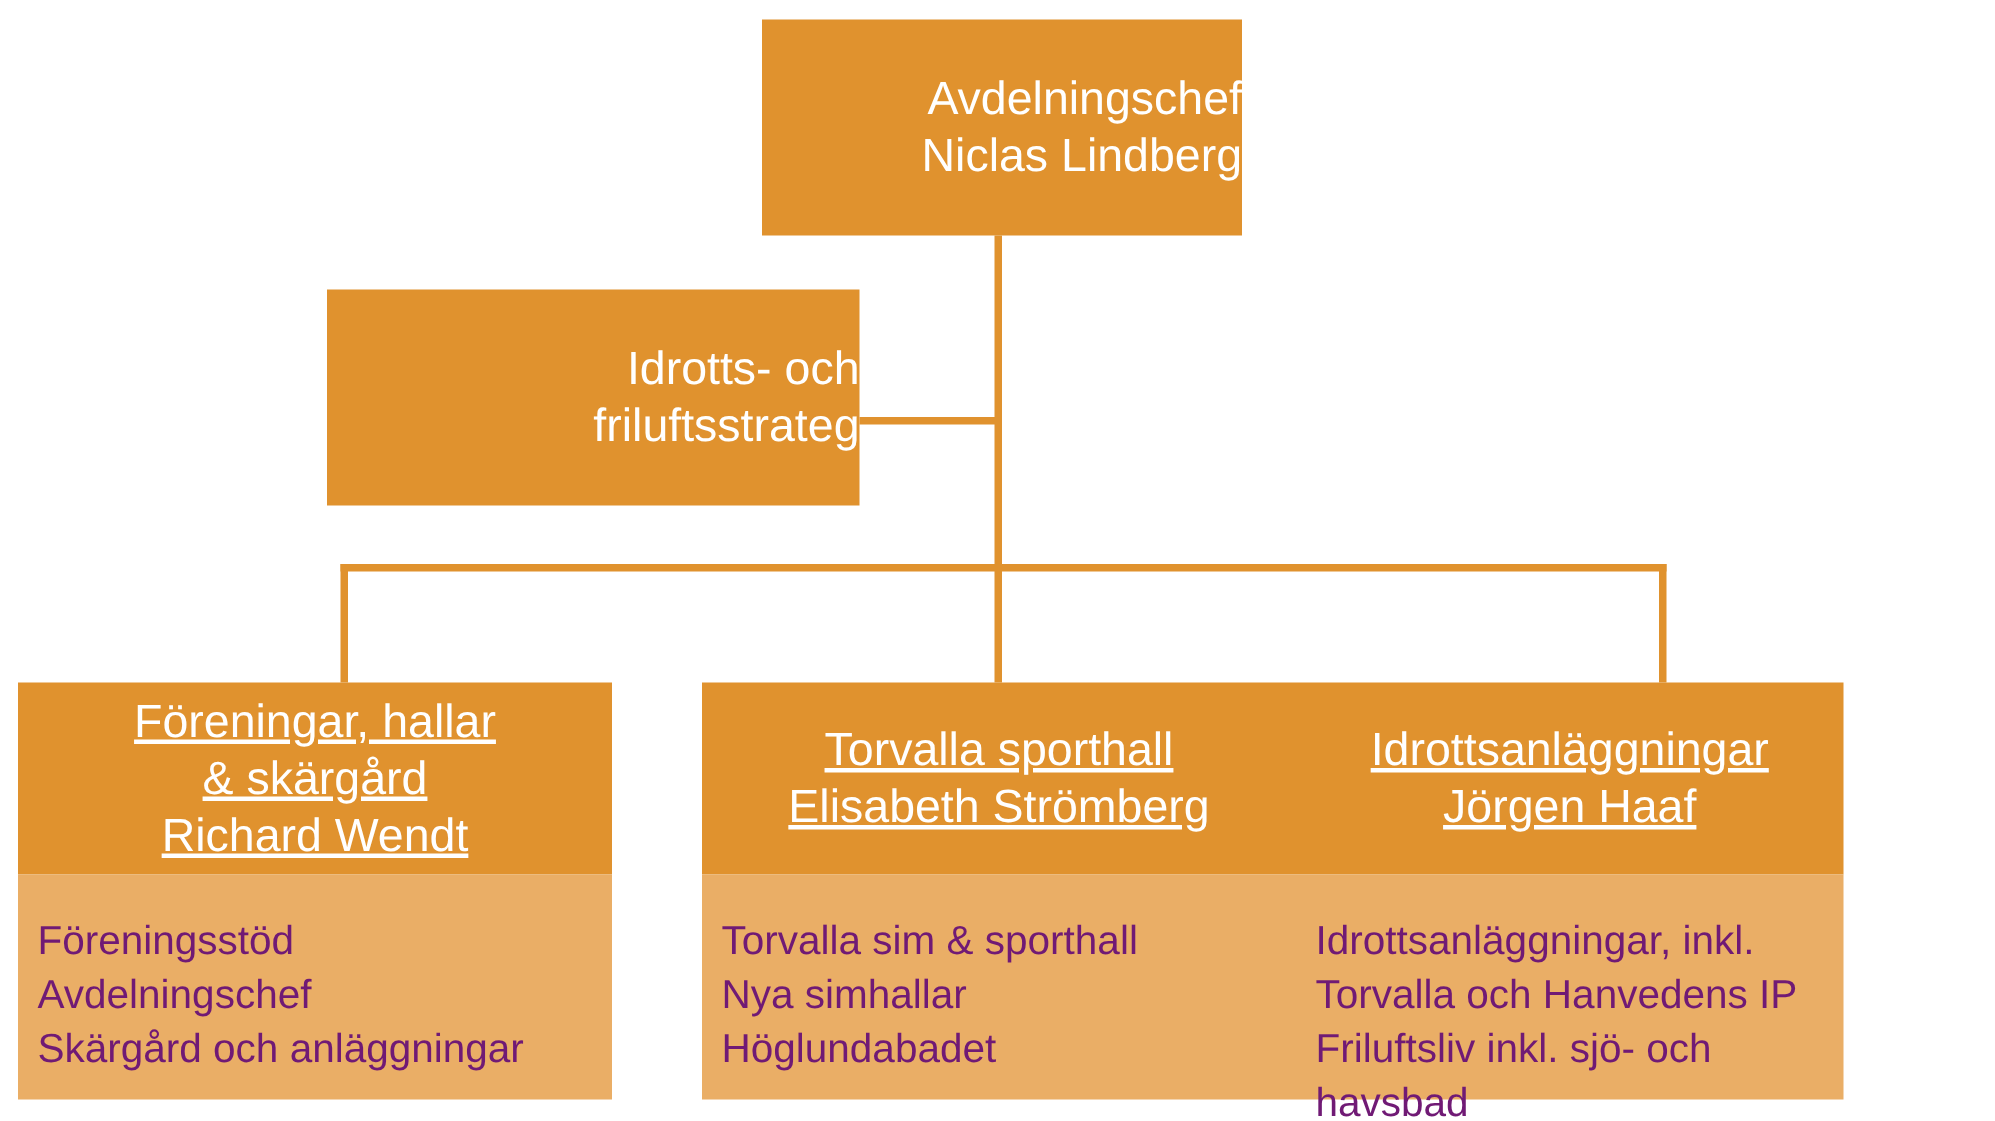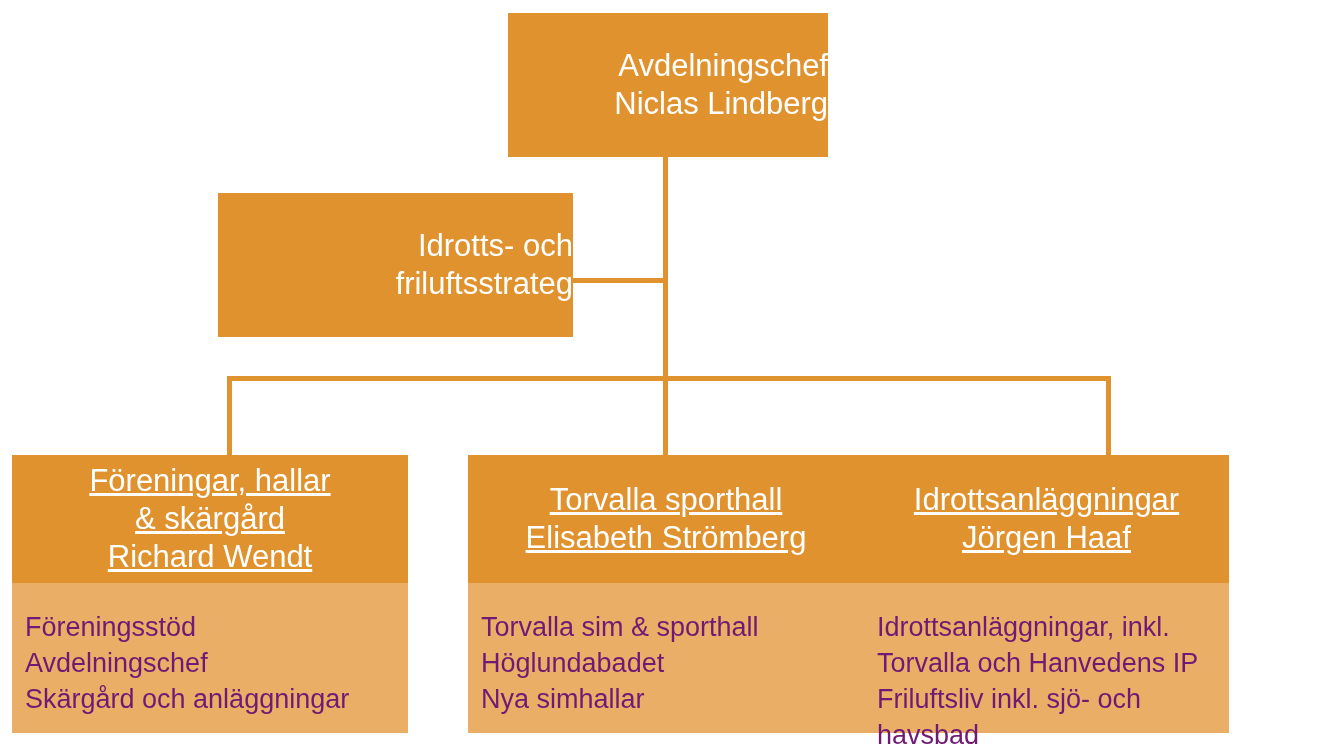--- a/index.html
+++ b/index.html
@@ -112,22 +112,22 @@
     </div>
   </div>
 
   <div class="unit unit-2">
     <div class="unit-header">
       <div>Torvalla sporthall</div>
       <div>Elisabeth Strömberg</div>
     </div>
     <div class="unit-body">
       <div>Torvalla sim &amp; sporthall</div>
+      <div>Nya simhallar</div>
       <div>Höglundabadet</div>
-      <div>Nya simhallar</div>
     </div>
   </div>
 
   <div class="unit unit-3">
     <div class="unit-header">
       <div>Idrottsanläggningar</div>
       <div>Jörgen Haaf</div>
     </div>
     <div class="unit-body">
       <div>Idrottsanläggningar, inkl.</div>

